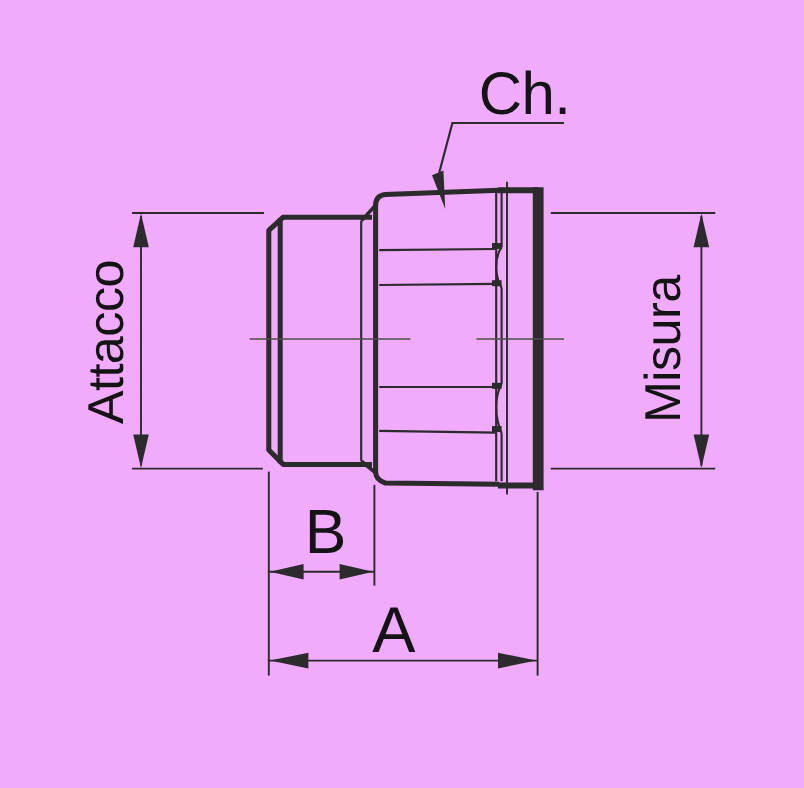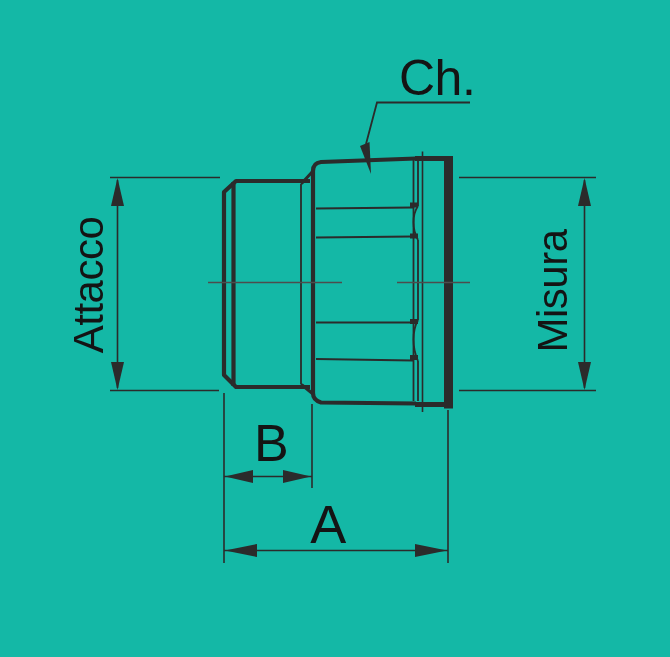--- a/index.html
+++ b/index.html
@@ -1,17 +1,17 @@
 <!DOCTYPE html>
 <html><head>
 <meta charset="utf-8">
 <style>
   html,body{margin:0;padding:0;background:#ffffff;}
   body{width:670px;height:657px;overflow:hidden;}
-  .drawing-wrap{width:670px;height:657px;background:#14b8a6;}
+  .drawing-wrap{width:670px;height:657px;background:#f0abfc;}
   svg{display:block;}
 
   
   .thick{stroke:#2b2b2b;stroke-width:4.2;fill:none;stroke-linejoin:round;stroke-linecap:butt;}
   .med{stroke:#2b2b2b;stroke-width:3;fill:none;stroke-linecap:round;}
   .thin{stroke:#2b2b2b;stroke-width:1.8;fill:none;}
   .xfine{stroke:#2b2b2b;stroke-width:1.6;fill:none;}
   .cl{stroke:#4d4d4d;stroke-width:1.4;fill:none;}
   .collar-edge{stroke:#2b2b2b;stroke-width:5;fill:none;}
   .collar-right{stroke:#2b2b2b;stroke-width:9;fill:none;}

